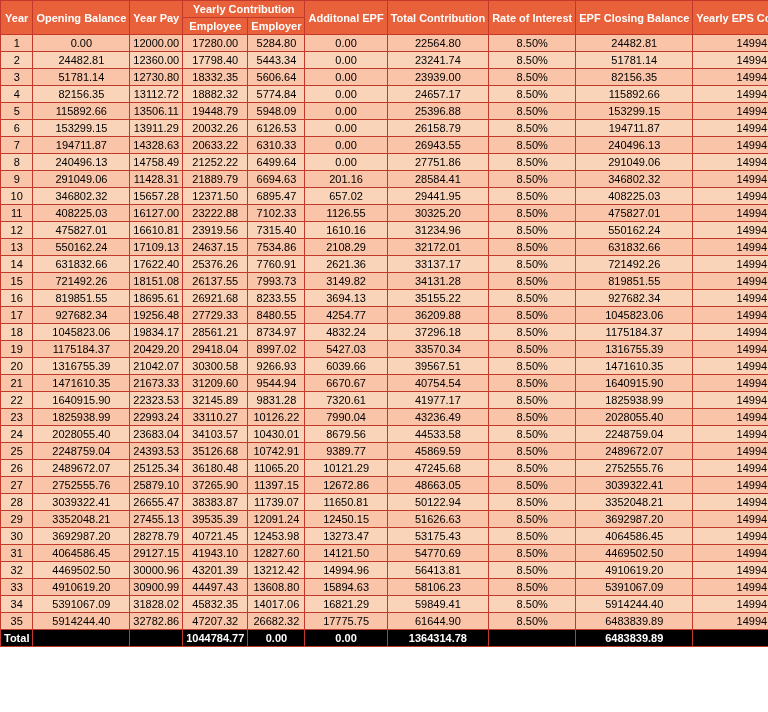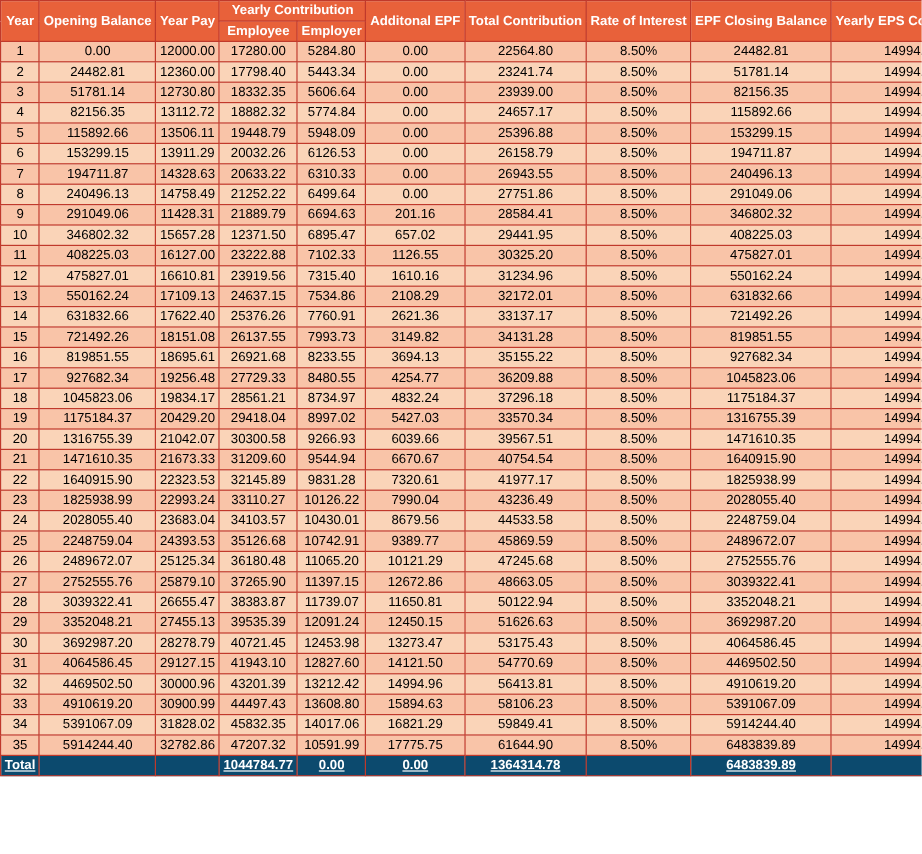--- a/index.html
+++ b/index.html
@@ -29,24 +29,23 @@
       color: #fff;
       font-weight: bold;
     }
     tbody tr:nth-child(odd) {
       background-color: #f9c4a8;
     }
     tbody tr:nth-child(even) {
       background-color: #fad4b8;
     }
     tfoot tr td {
-      background-color: #0c4a6e;
+      background-color: #000000;
       color: #fff;
       font-weight: bold;
-      text-decoration: underline;
     }
     .header-main th {
       background-color: #e8613a;
       color: white;
       font-weight: bold;
     }
   </style>
 </head>
 <body>
 
@@ -475,21 +474,21 @@
         <td>59849.41</td>
         <td>8.50%</td>
         <td>5914244.40</td>
         <td>14994.00</td>
       </tr>
       <tr>
         <td>35</td>
         <td>5914244.40</td>
         <td>32782.86</td>
         <td>47207.32</td>
-        <td>10591.99</td>
+        <td>26682.32</td>
         <td>17775.75</td>
         <td>61644.90</td>
         <td>8.50%</td>
         <td>6483839.89</td>
         <td>14994.00</td>
       </tr>
     </tbody>
   <tfoot>
     <tr id="footer-row">
     <td>Total</td>

